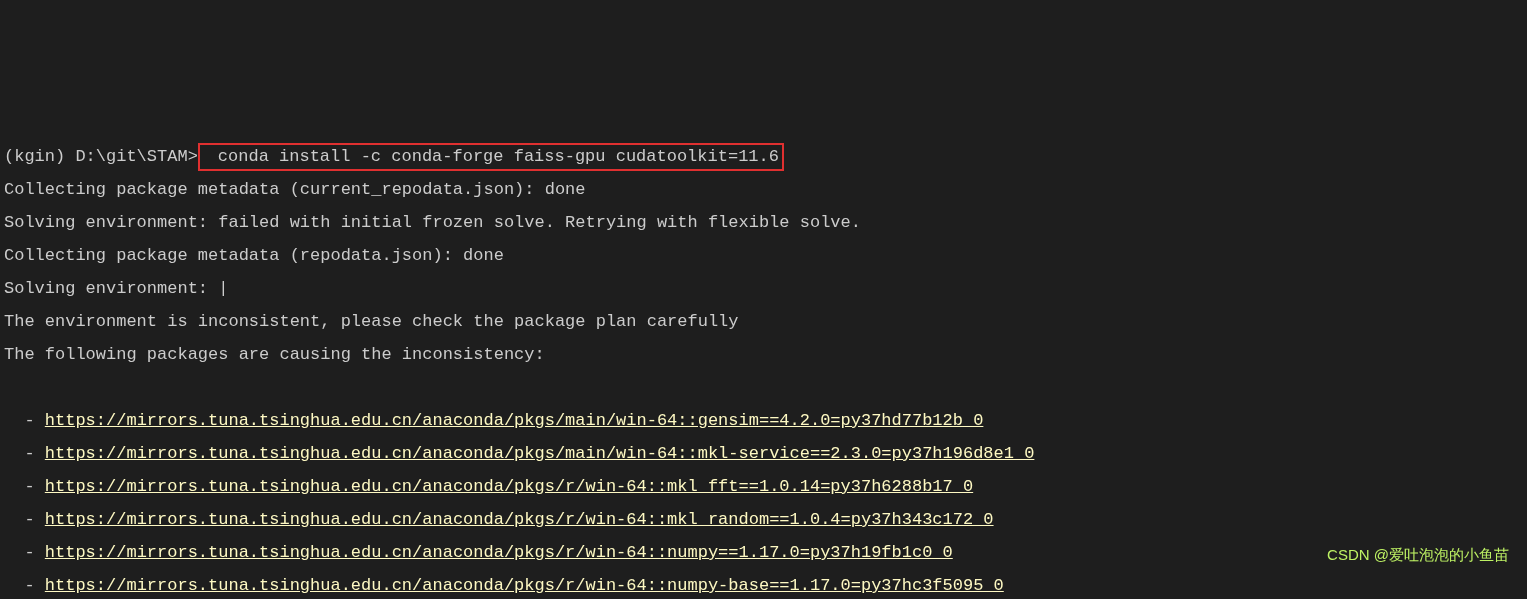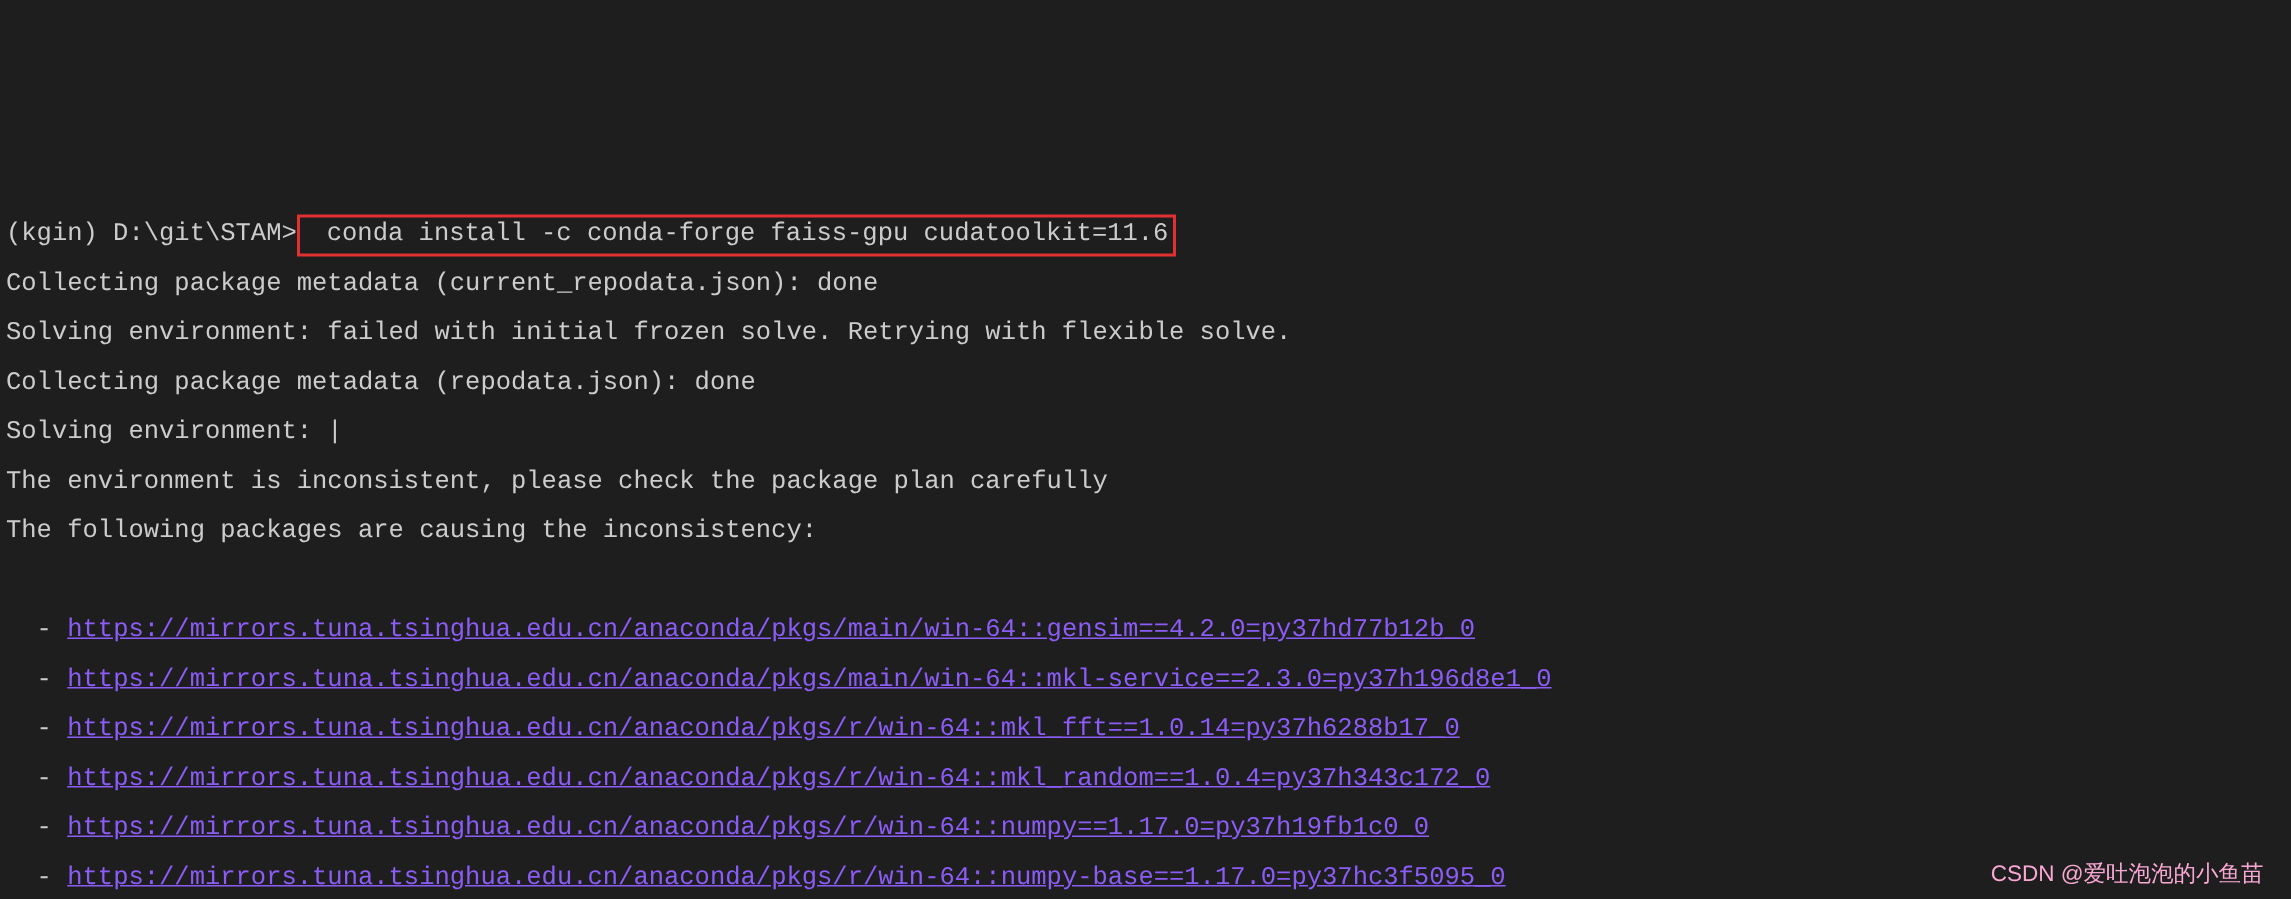--- a/index.html
+++ b/index.html
@@ -26,32 +26,32 @@
     .prompt {
       color: #cccccc;
     }
     .command-highlight {
       border: 2px solid #e03030;
       padding: 1px 3px 1px 18px;
       display: inline-block;
       line-height: 22px;
     }
     .link {
-      color: #8b5cf6;
+      color: #fef9c3;
       text-decoration: underline;
       cursor: pointer;
     }
     .bullet {
       color: #cccccc;
     }
     .watermark {
       position: absolute;
-      bottom: 0;
+      bottom: 28px;
       right: 18px;
-      color: #f9a8d4;
+      color: #bef264;
       font-size: 15px;
       font-family: sans-serif;
       white-space: nowrap;
     }
     .pkg-row {
       display: block;
     }
   </style>
 </head>
 <body>

